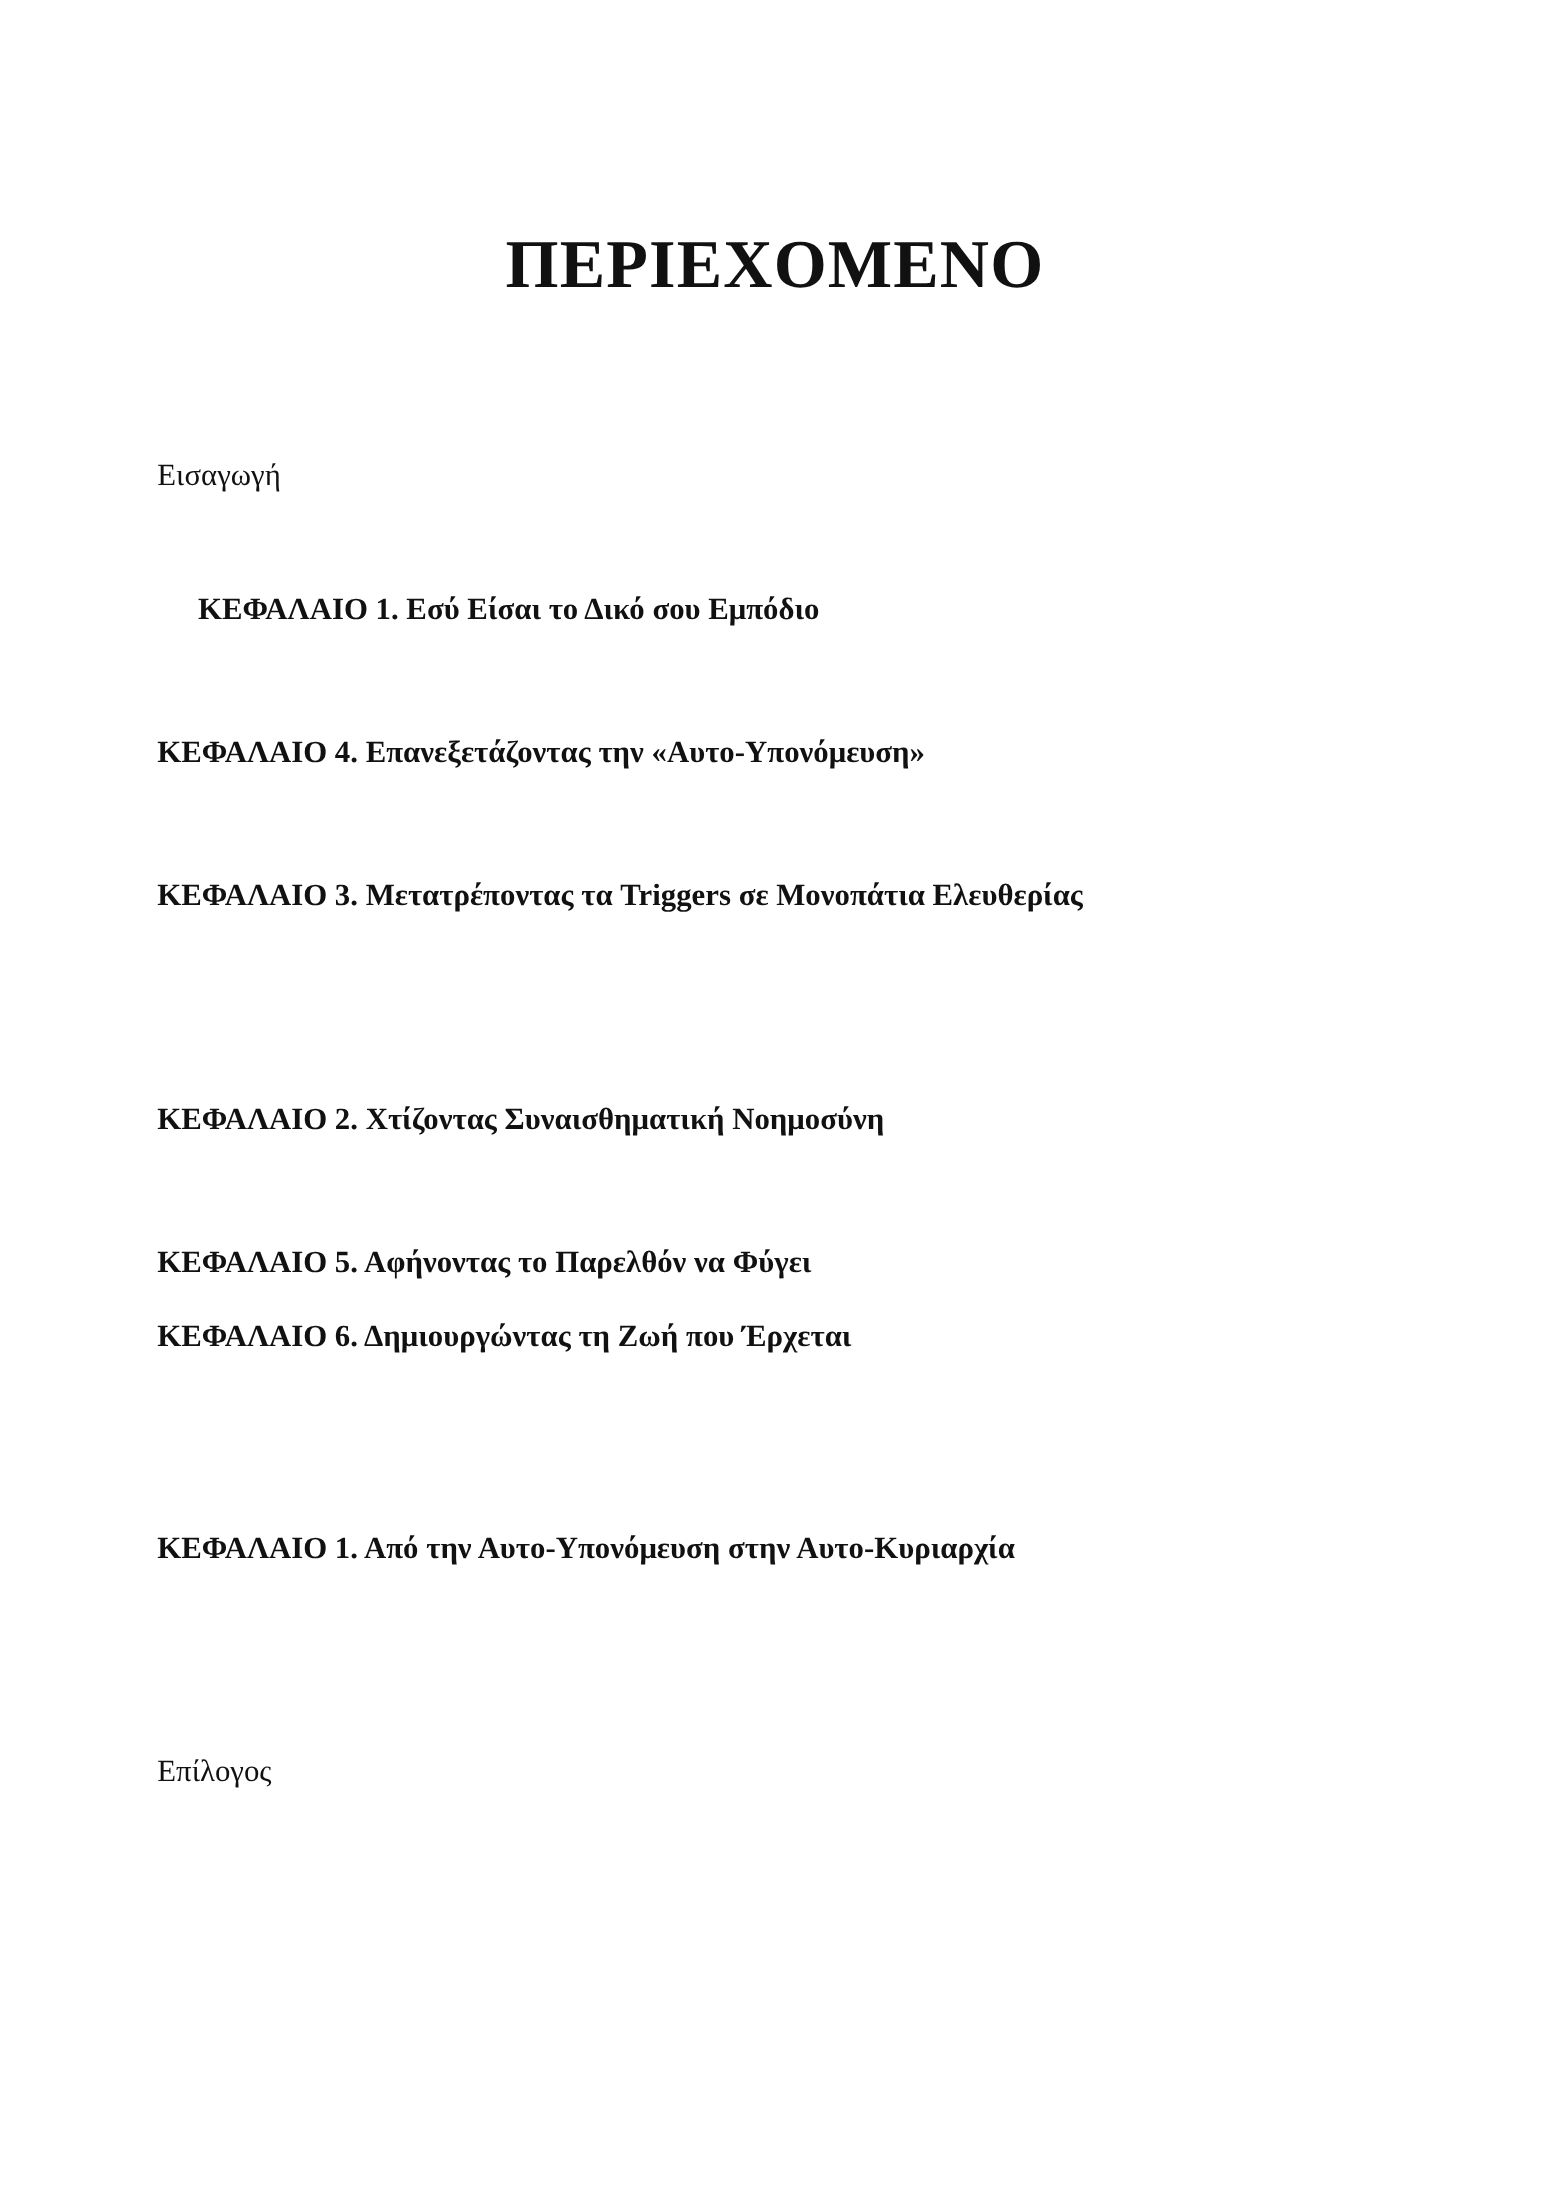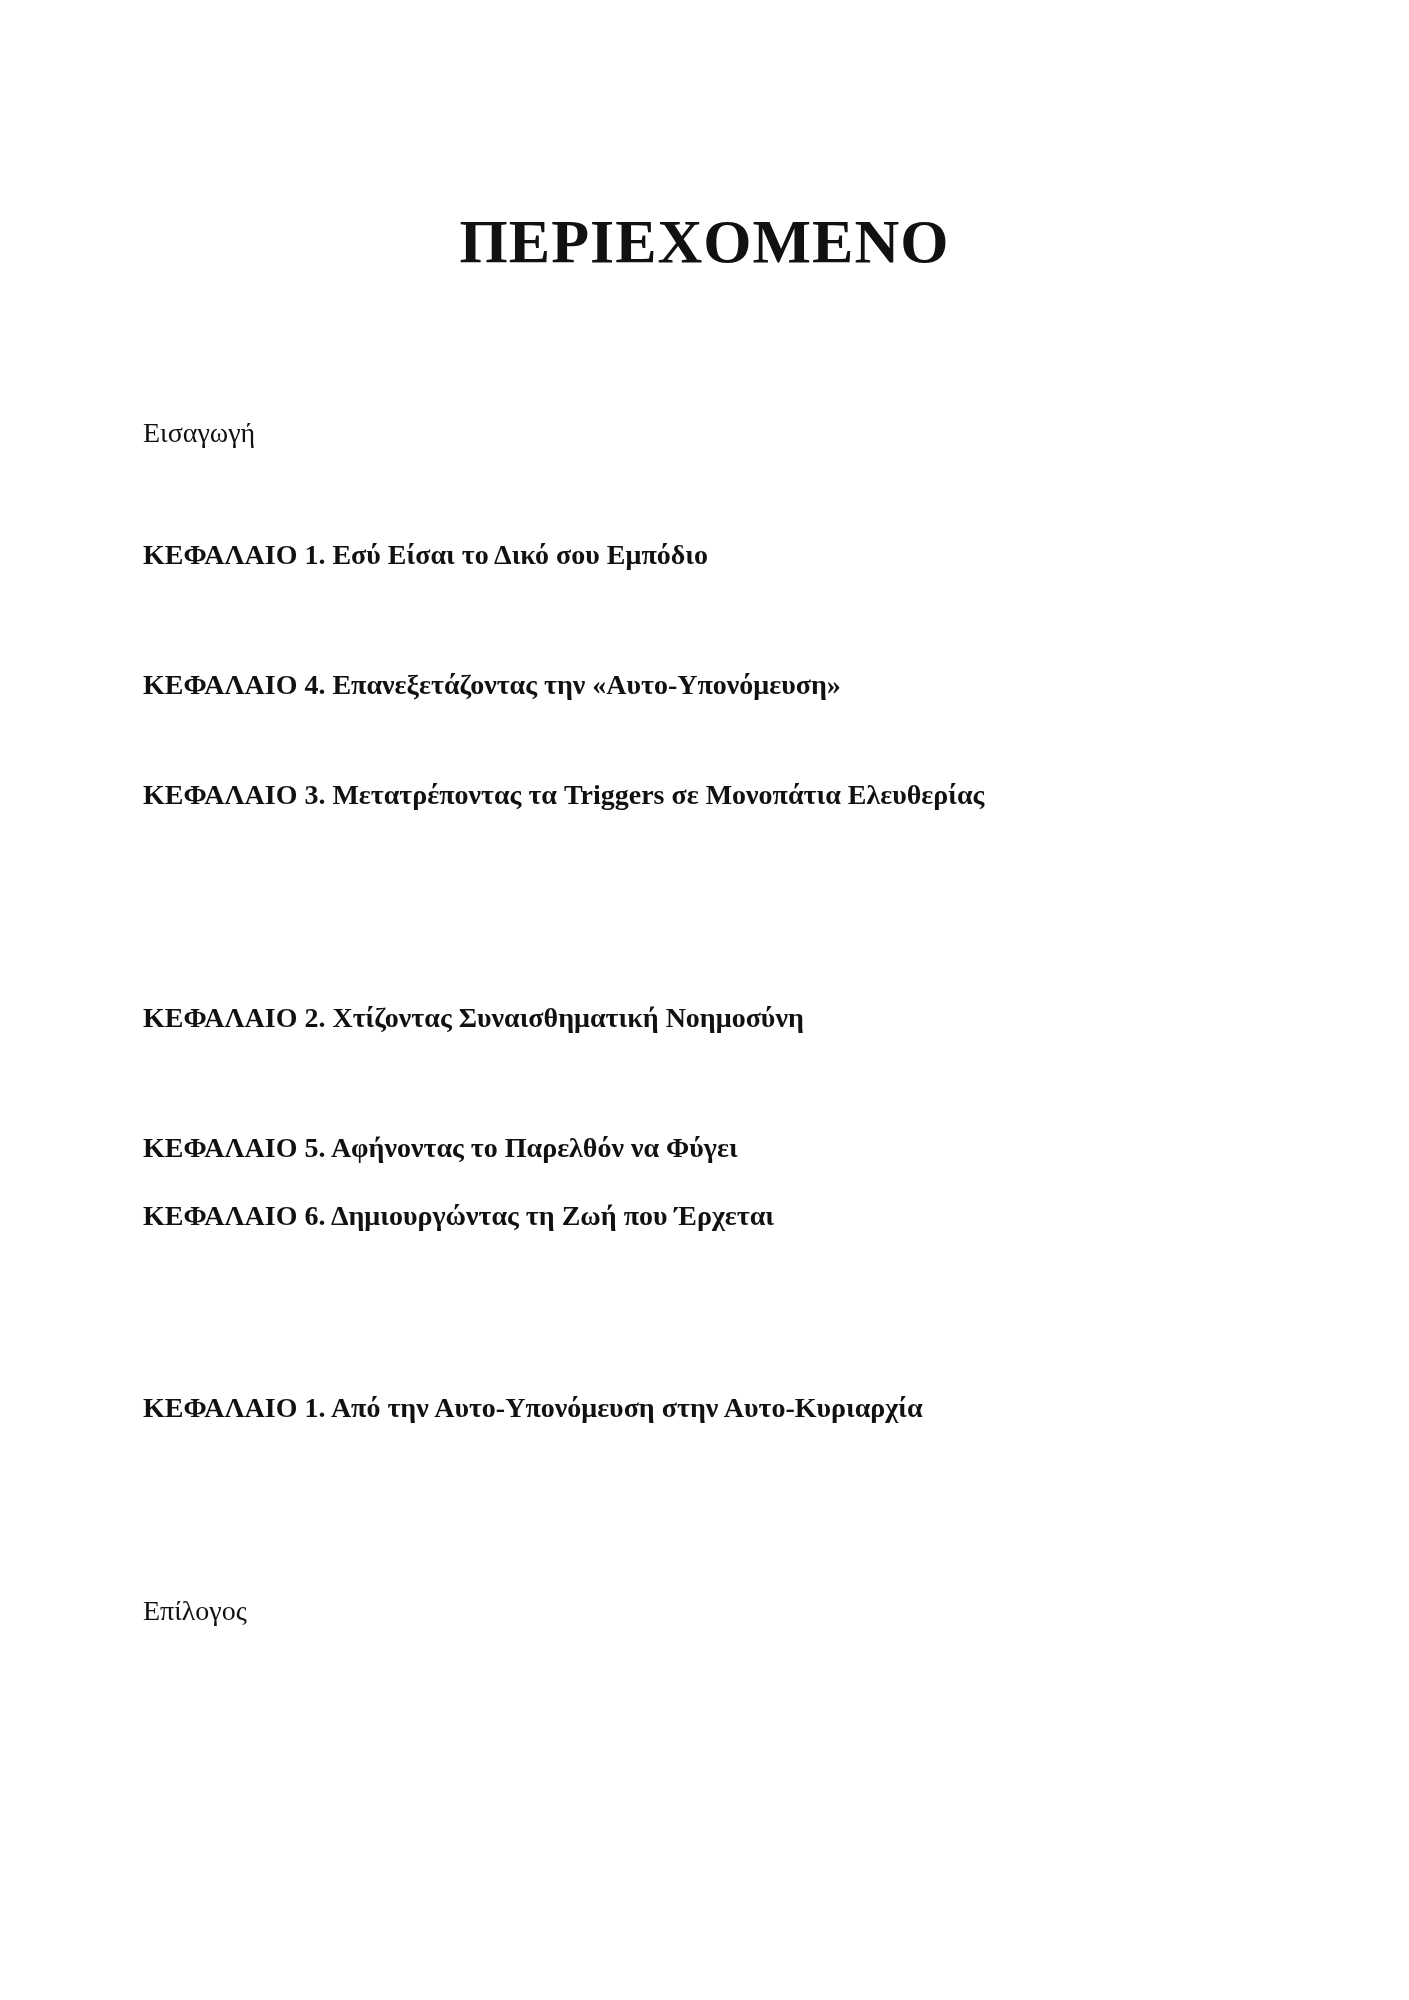--- a/index.html
+++ b/index.html
@@ -64,22 +64,22 @@
     }
   </style>
 </head>
 <body>
 
 <div class="page">
   <h1 class="title">ΠΕΡΙΕΧΟΜΕΝΟ</h1>
 
   <ul class="toc">
     <li class="toc-entry plain" style="top:398px;">Εισαγωγή</li>
-    <li class="toc-entry bold" style="top:520px;">ΚΕΦΑΛΑΙΟ 1. Εσύ Είσαι το Δικό σου Εμπόδιο</li>
+    <li class="toc-entry bold" style="top:520px;margin-left:37px;">ΚΕΦΑΛΑΙΟ 1. Εσύ Είσαι το Δικό σου Εμπόδιο</li>
     <li class="toc-entry bold" style="top:650px;">ΚΕΦΑΛΑΙΟ 4. Επανεξετάζοντας την «Αυτο-Υπονόμευση»</li>
-    <li class="toc-entry bold justified-wrap" style="top:760px;">ΚΕΦΑΛΑΙΟ 3. Μετατρέποντας τα Triggers σε Μονοπάτια Ελευθερίας</li>
+    <li class="toc-entry bold justified-wrap" style="top:780px;">ΚΕΦΑΛΑΙΟ 3. Μετατρέποντας τα Triggers σε Μονοπάτια Ελευθερίας</li>
     <li class="toc-entry bold" style="top:983px;">ΚΕΦΑΛΑΙΟ 2. Χτίζοντας Συναισθηματική Νοημοσύνη</li>
     <li class="toc-entry bold" style="top:1113px;">ΚΕΦΑΛΑΙΟ 5. Αφήνοντας το Παρελθόν να Φύγει</li>
     <li class="toc-entry bold" style="top:1181px;">ΚΕΦΑΛΑΙΟ 6. Δημιουργώντας τη Ζωή που Έρχεται</li>
     <li class="toc-entry bold justified-wrap" style="top:1373px;">ΚΕΦΑΛΑΙΟ 1. Από την Αυτο-Υπονόμευση στην Αυτο-Κυριαρχία</li>
     <li class="toc-entry plain" style="top:1576px;font-family:Liberation Serif, serif;">Επίλογος</li>
   </ul>
 </div>
 
 </body></html>

